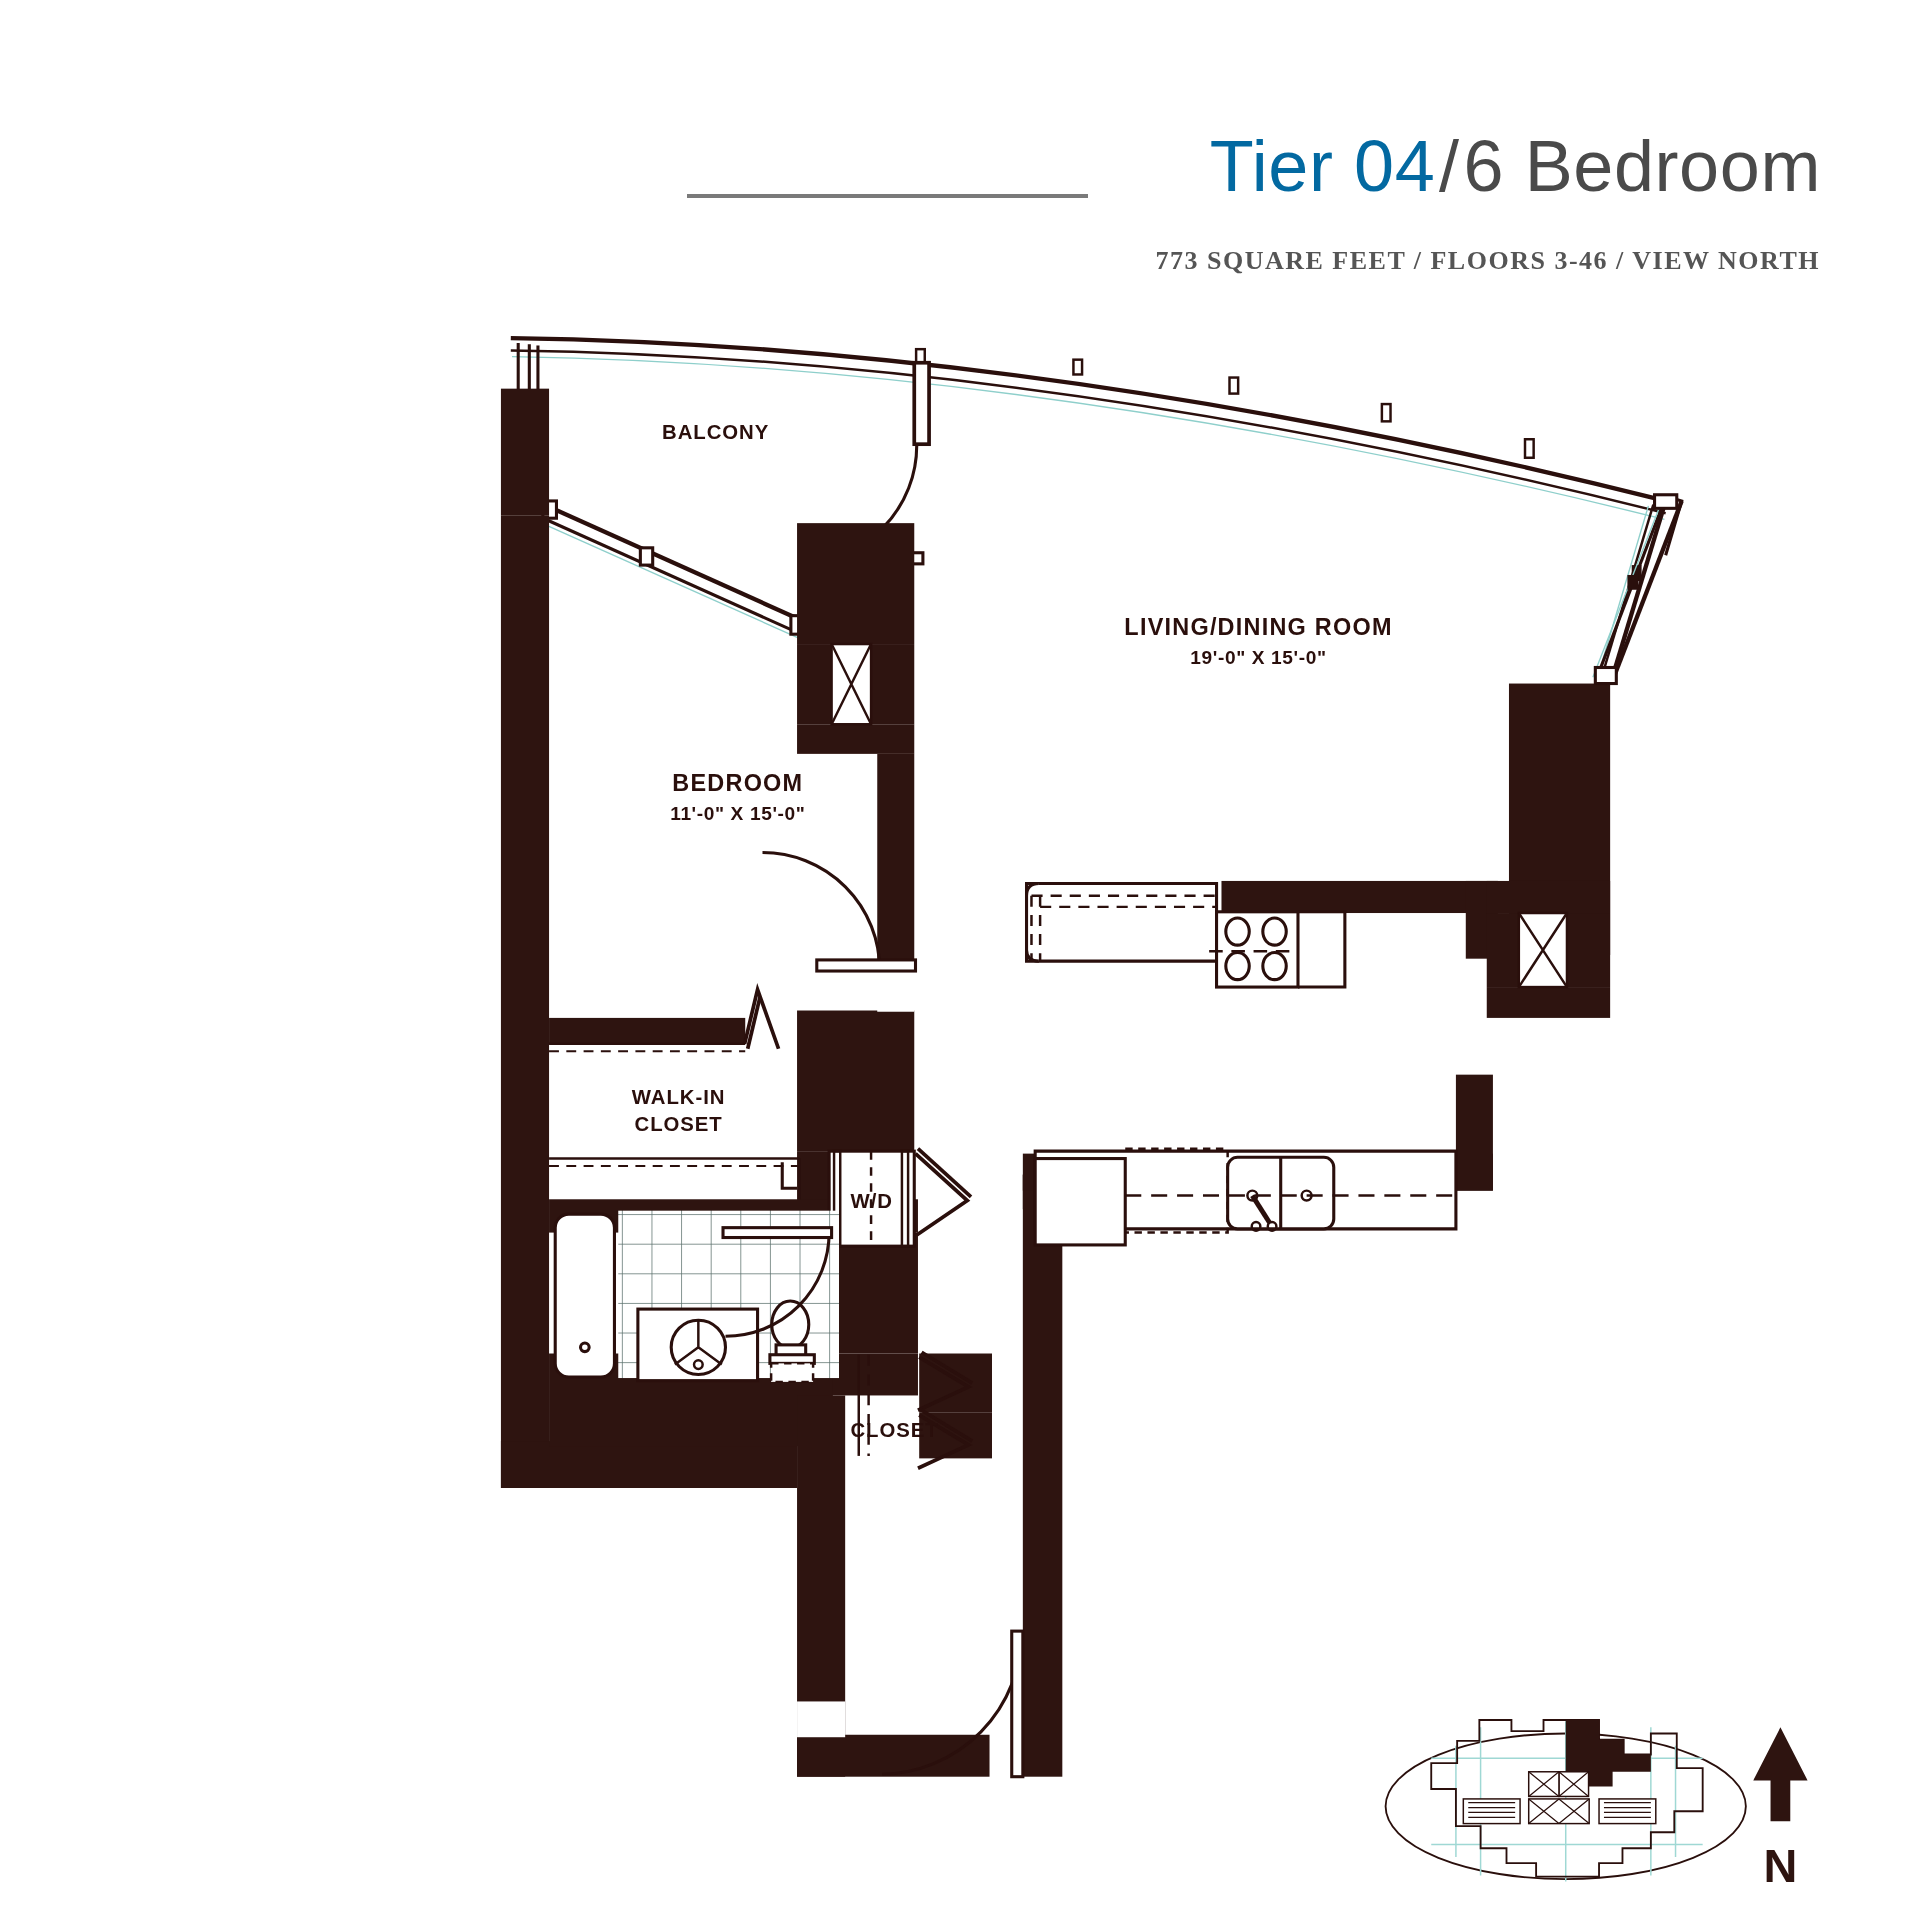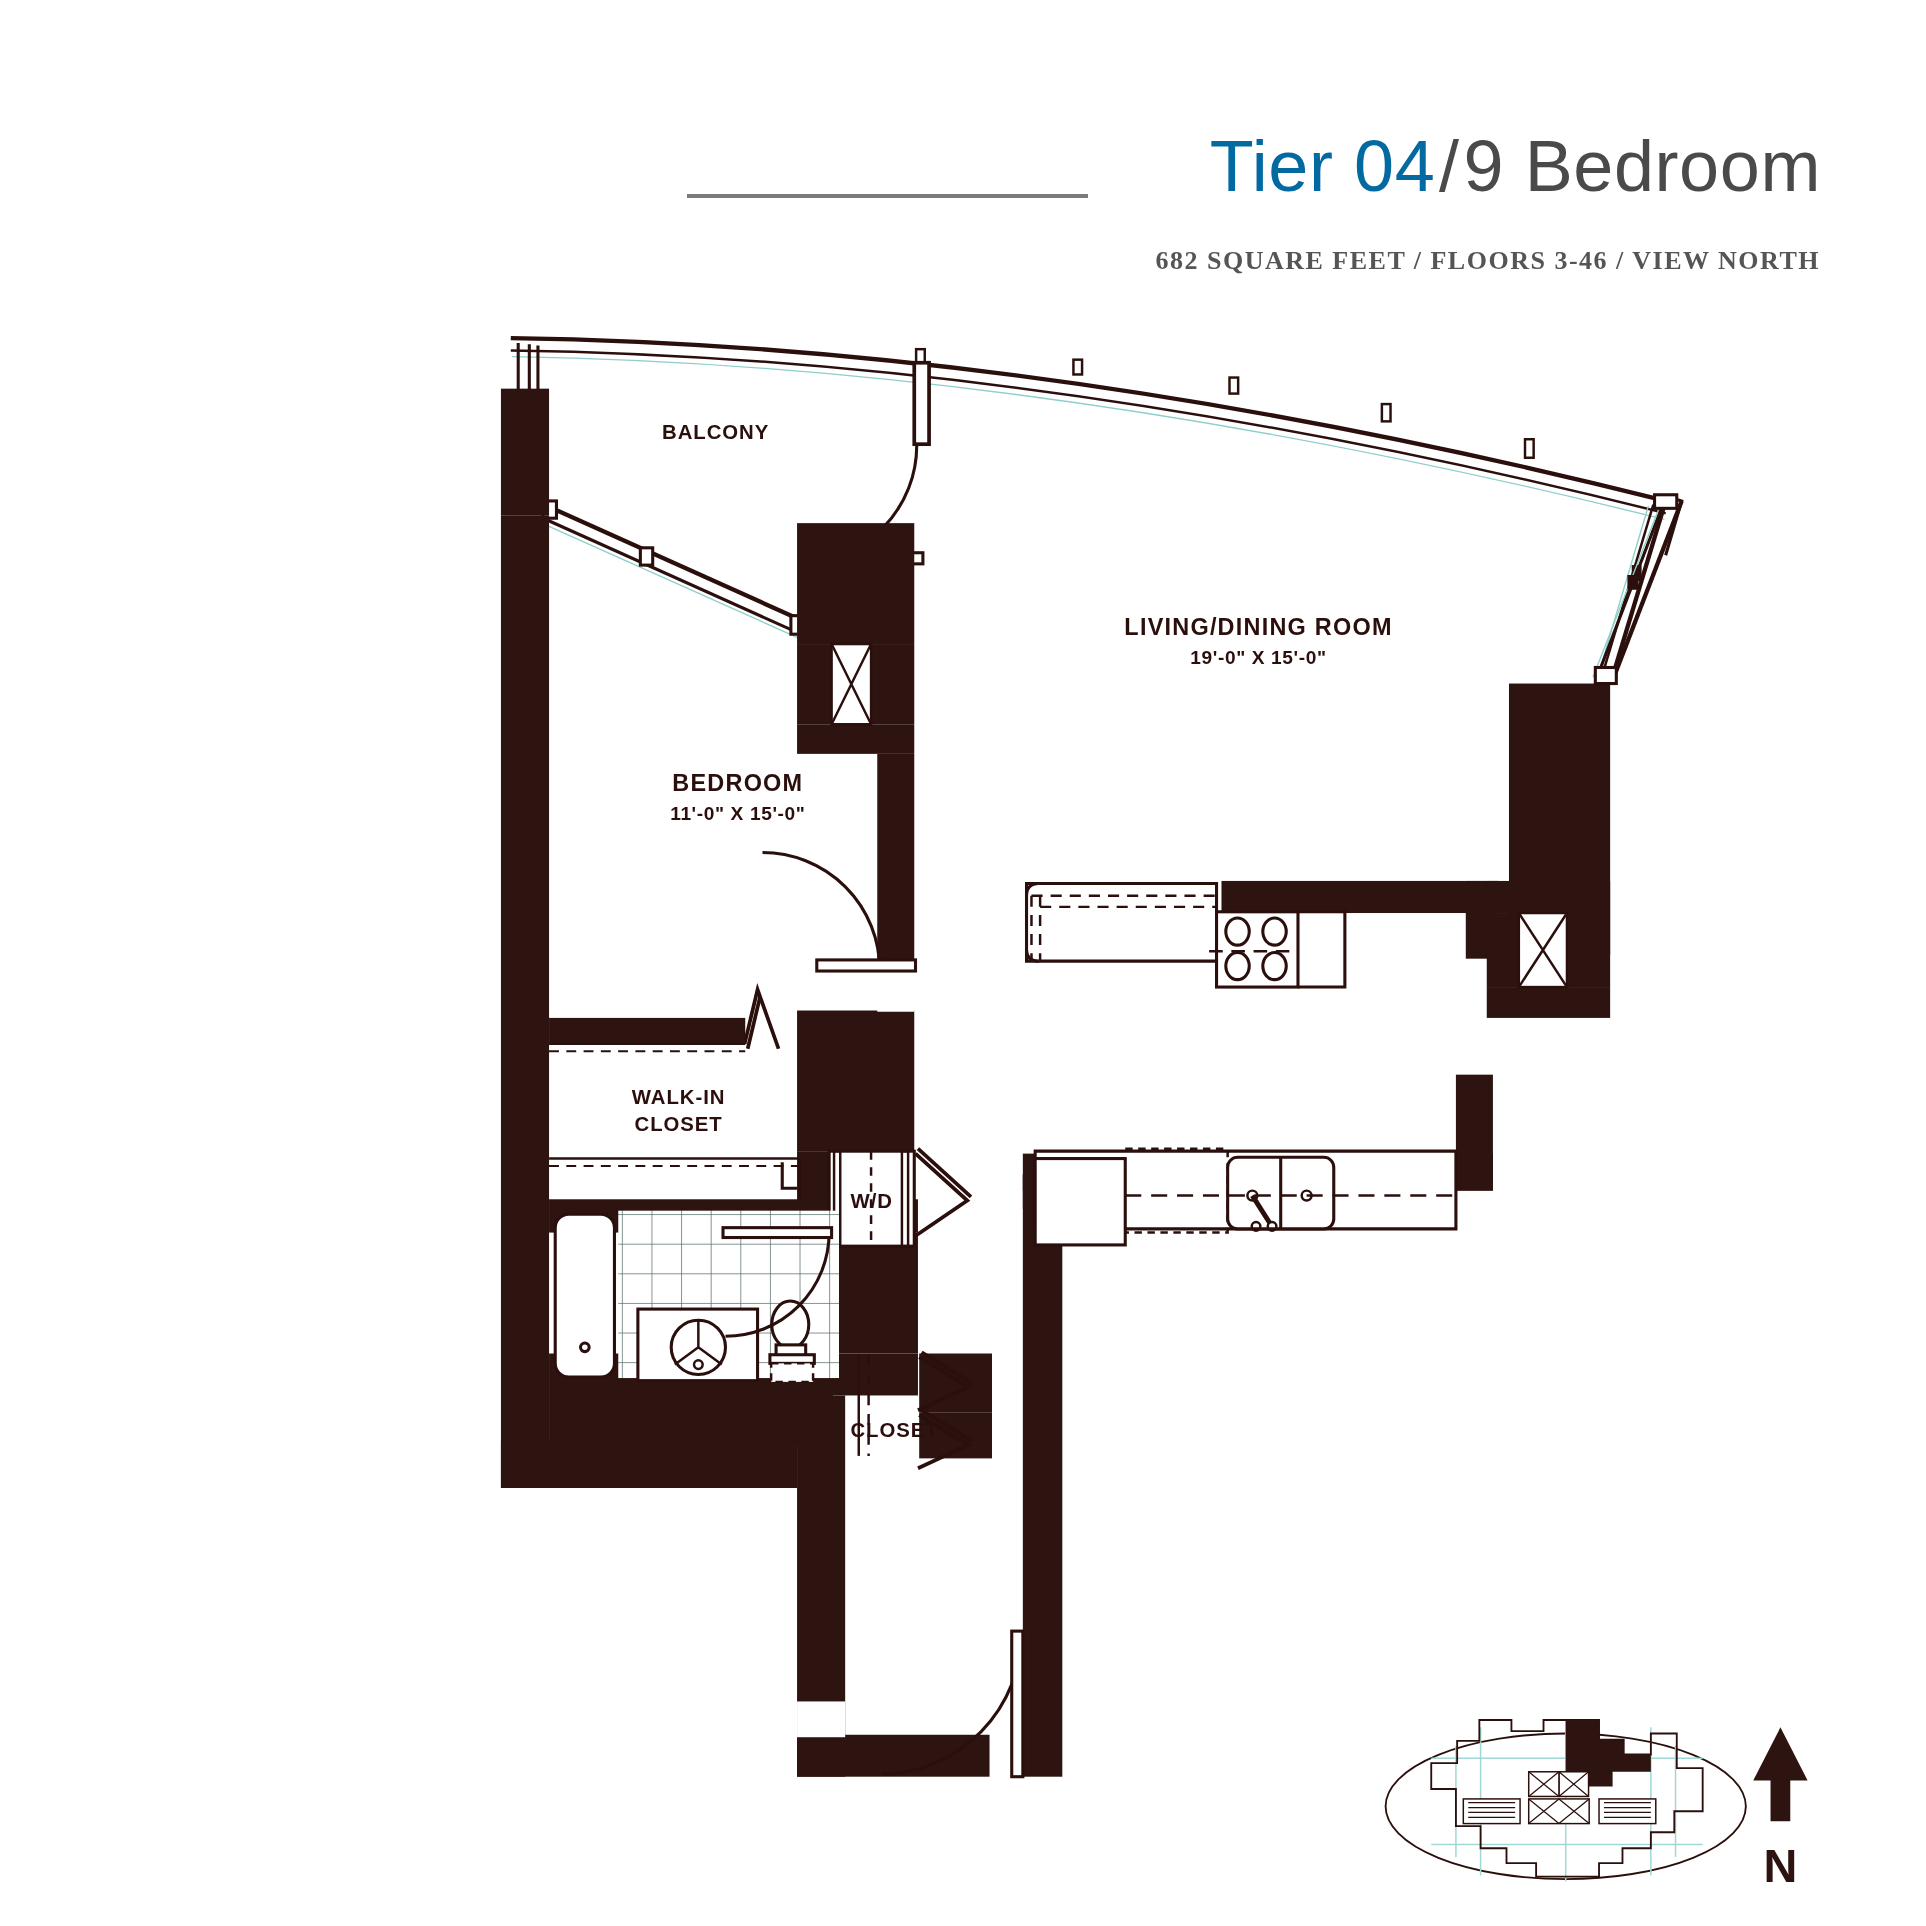--- a/index.html
+++ b/index.html
@@ -113,23 +113,23 @@
     font-weight: bold;
     fill: #2e1410;
   }
 </style>
 </head>
 <body>
 
 <div class="header">
   <div class="header-rule"></div>
   <div class="title-row">
-    <span class="title-tier">Tier 04</span><span class="title-sep">/</span><span class="title-type">9 Bedroom</span>
+    <span class="title-tier">Tier 04</span><span class="title-sep">/</span><span class="title-type">6 Bedroom</span>
   </div>
-  <div class="subtitle">682 SQUARE FEET / FLOORS 3-46 / VIEW NORTH</div>
+  <div class="subtitle">773 SQUARE FEET / FLOORS 3-46 / VIEW NORTH</div>
 </div>
 
 <div class="plan-wrap">
 <svg class="plan" viewBox="0 0 3122 3122" xmlns="http://www.w3.org/2000/svg">
 
   <defs>
 
     <pattern id="tilePat" width="48" height="48" patternUnits="userSpaceOnUse">
       <rect width="48" height="48" fill="#ffffff"></rect>
       <path d="M0 0 H48 M0 0 V48" stroke="#5a6f6c" stroke-width="2.4" fill="none"></path>

